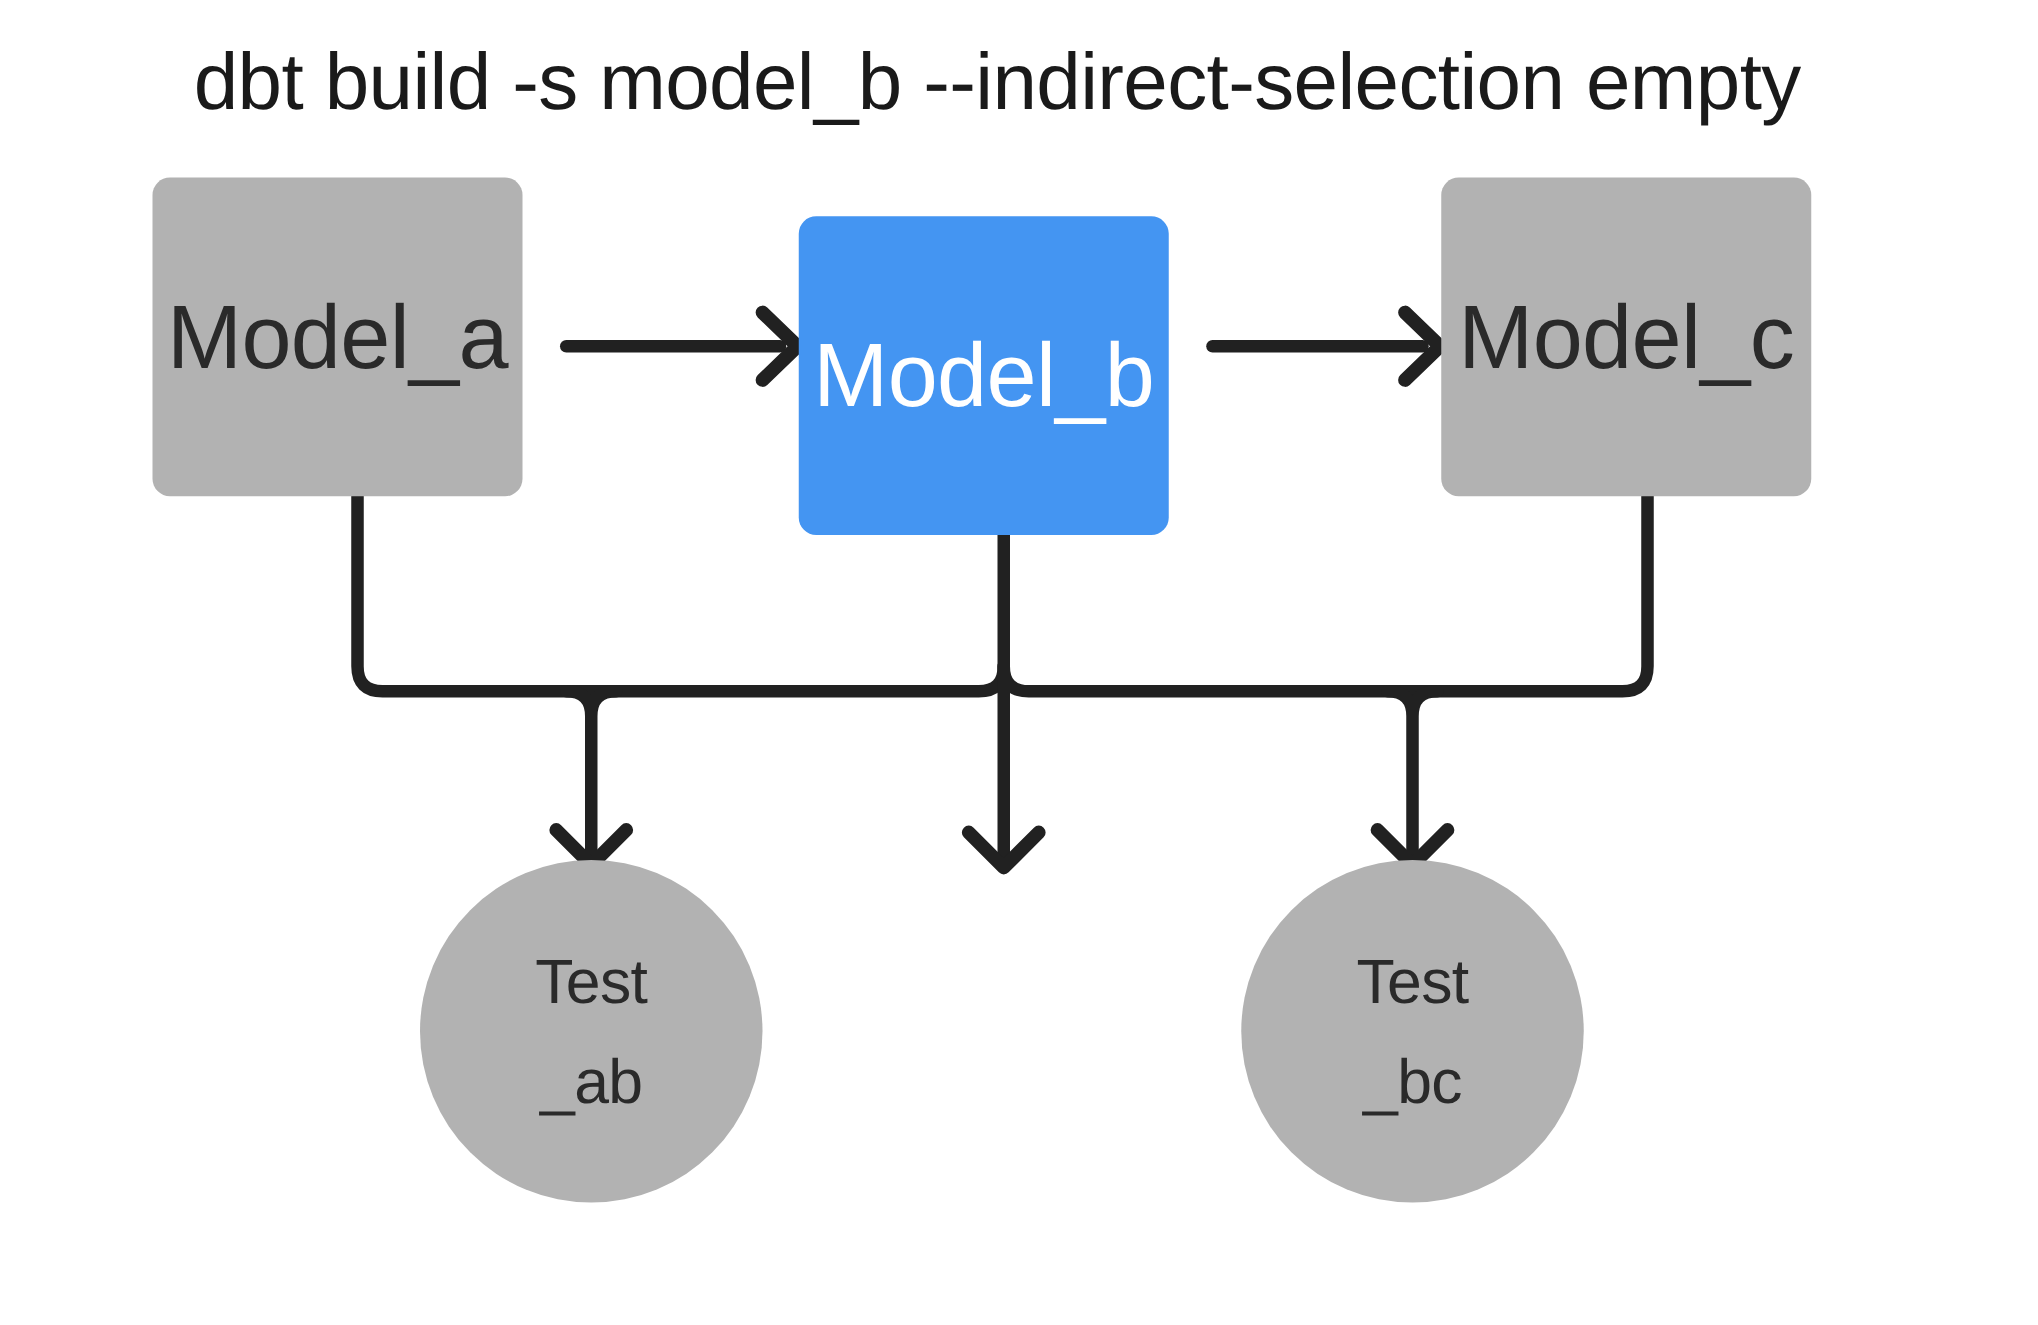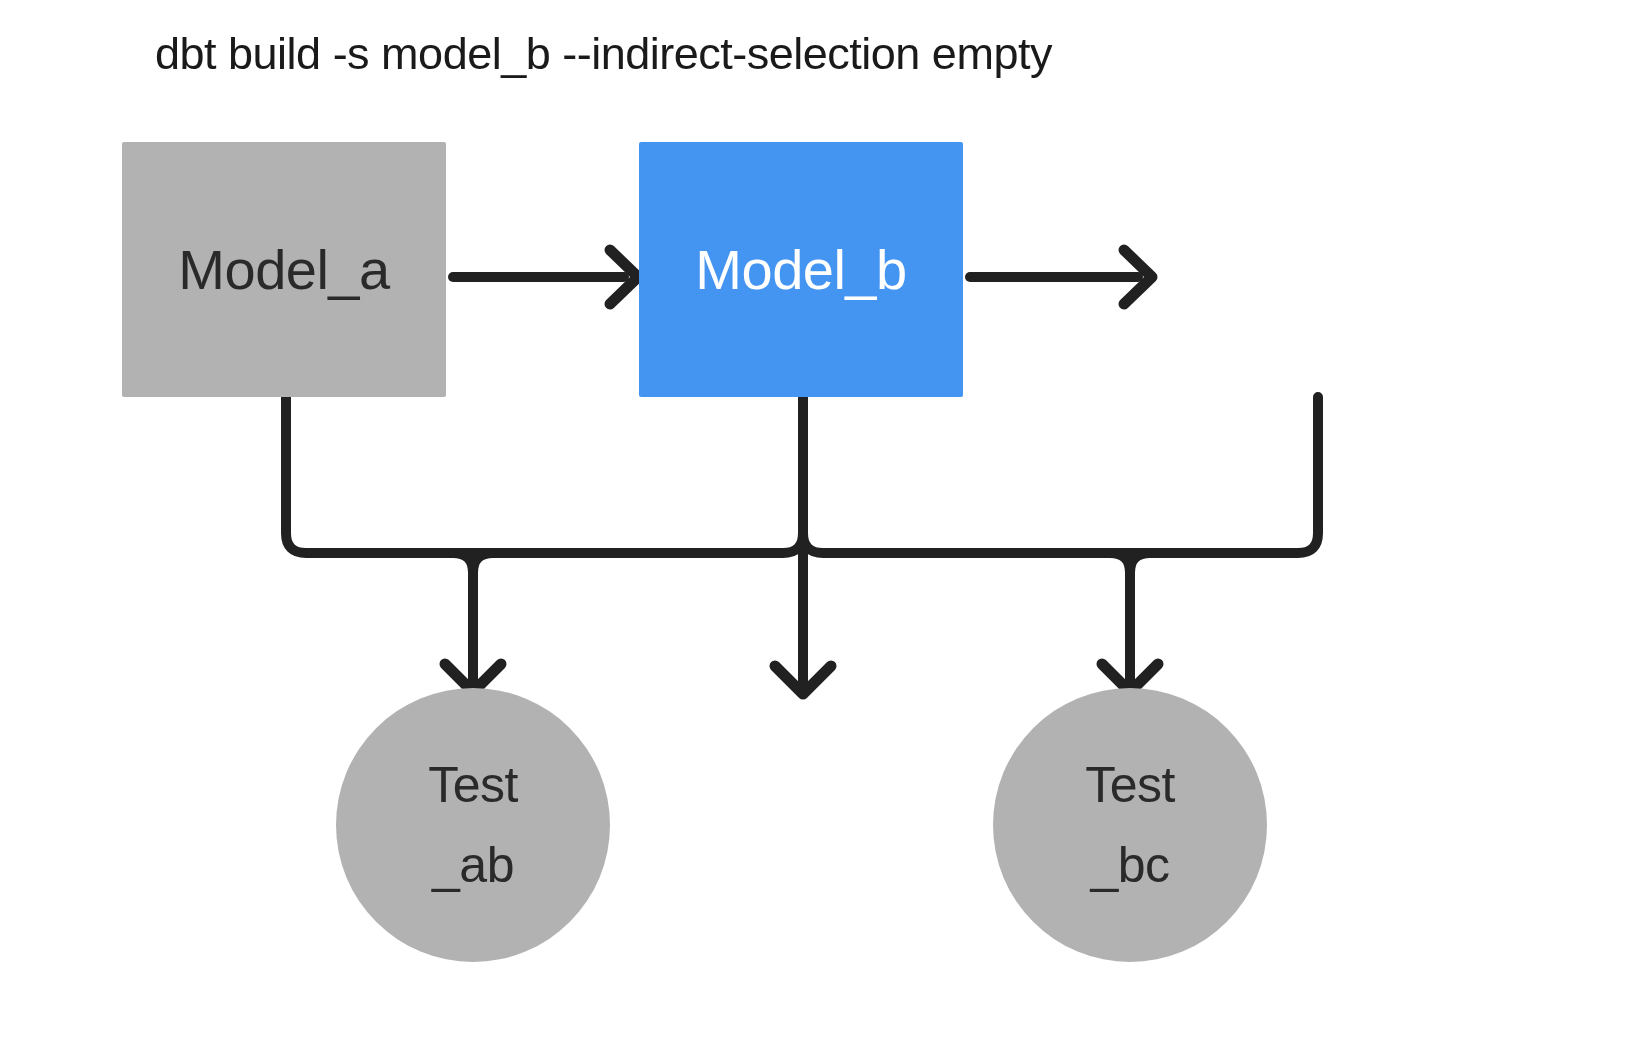--- a/index.html
+++ b/index.html
@@ -14,37 +14,37 @@
   *{margin:0;padding:0;box-sizing:border-box;}
   html,body{background:var(--c-bg);}
   body{
     width:1630px;height:1060px;
     font-family:"Liberation Sans", sans-serif;
     position:relative;overflow:hidden;
   }
   .canvas{position:relative;width:1630px;height:1060px;background:var(--c-bg);}
   .title{
     position:absolute;left:155px;top:28px;
-    font-size:45px;font-weight:500;letter-spacing:-0.5px;
+    font-size:64px;font-weight:500;letter-spacing:-0.5px;
     color:var(--c-title);white-space:nowrap;
   }
   .connector-layer{position:absolute;left:0;top:0;width:1630px;height:1060px;}
   .connector-layer path{fill:none;stroke-linecap:round;stroke-linejoin:round;}
   .shaft{stroke-width:10px;}
   .head{stroke-width:11px;}
   .node{
     position:absolute;display:flex;align-items:center;justify-content:center;
     color:var(--c-text);text-align:center;
   }
   .model{
-    width:324px;height:255px;top:142px;
-    background:var(--c-gray);border-radius:2px;
-    font-size:56px;font-weight:500;letter-spacing:-0.5px;
+    width:296px;height:255px;top:142px;
+    background:var(--c-gray);border-radius:14px;
+    font-size:72px;font-weight:500;letter-spacing:-0.5px;
   }
-  .model.selected{background:var(--c-blue);color:var(--c-sel-text);}
+  .model.selected{background:var(--c-blue);color:var(--c-sel-text);margin-top:31px;}
   .test{
     width:274px;height:274px;top:688px;
     background:var(--c-gray);border-radius:50%;
     font-size:50px;font-weight:500;letter-spacing:-0.5px;
     flex-direction:column;line-height:1.6;
   }
   #model-a{left:122px;}
   #model-b{left:639px;}
   #model-c{left:1153px;}
   #test-ab{left:336px;}
@@ -83,20 +83,23 @@
   </svg>
 
   <div id="model-a" class="node model">
     <span>Model_a</span>
   </div>
 
   <div id="model-b" class="node model selected">
     <span>Model_b</span>
   </div>
 
+  <div id="model-c" class="node model">
+    <span>Model_c</span>
+  </div>
 
   <div id="test-ab" class="node test">
     <span>Test</span>
     <span>_ab</span>
   </div>
 
 
   <div id="test-bc" class="node test">
     <span>Test</span>
     <span>_bc</span>

